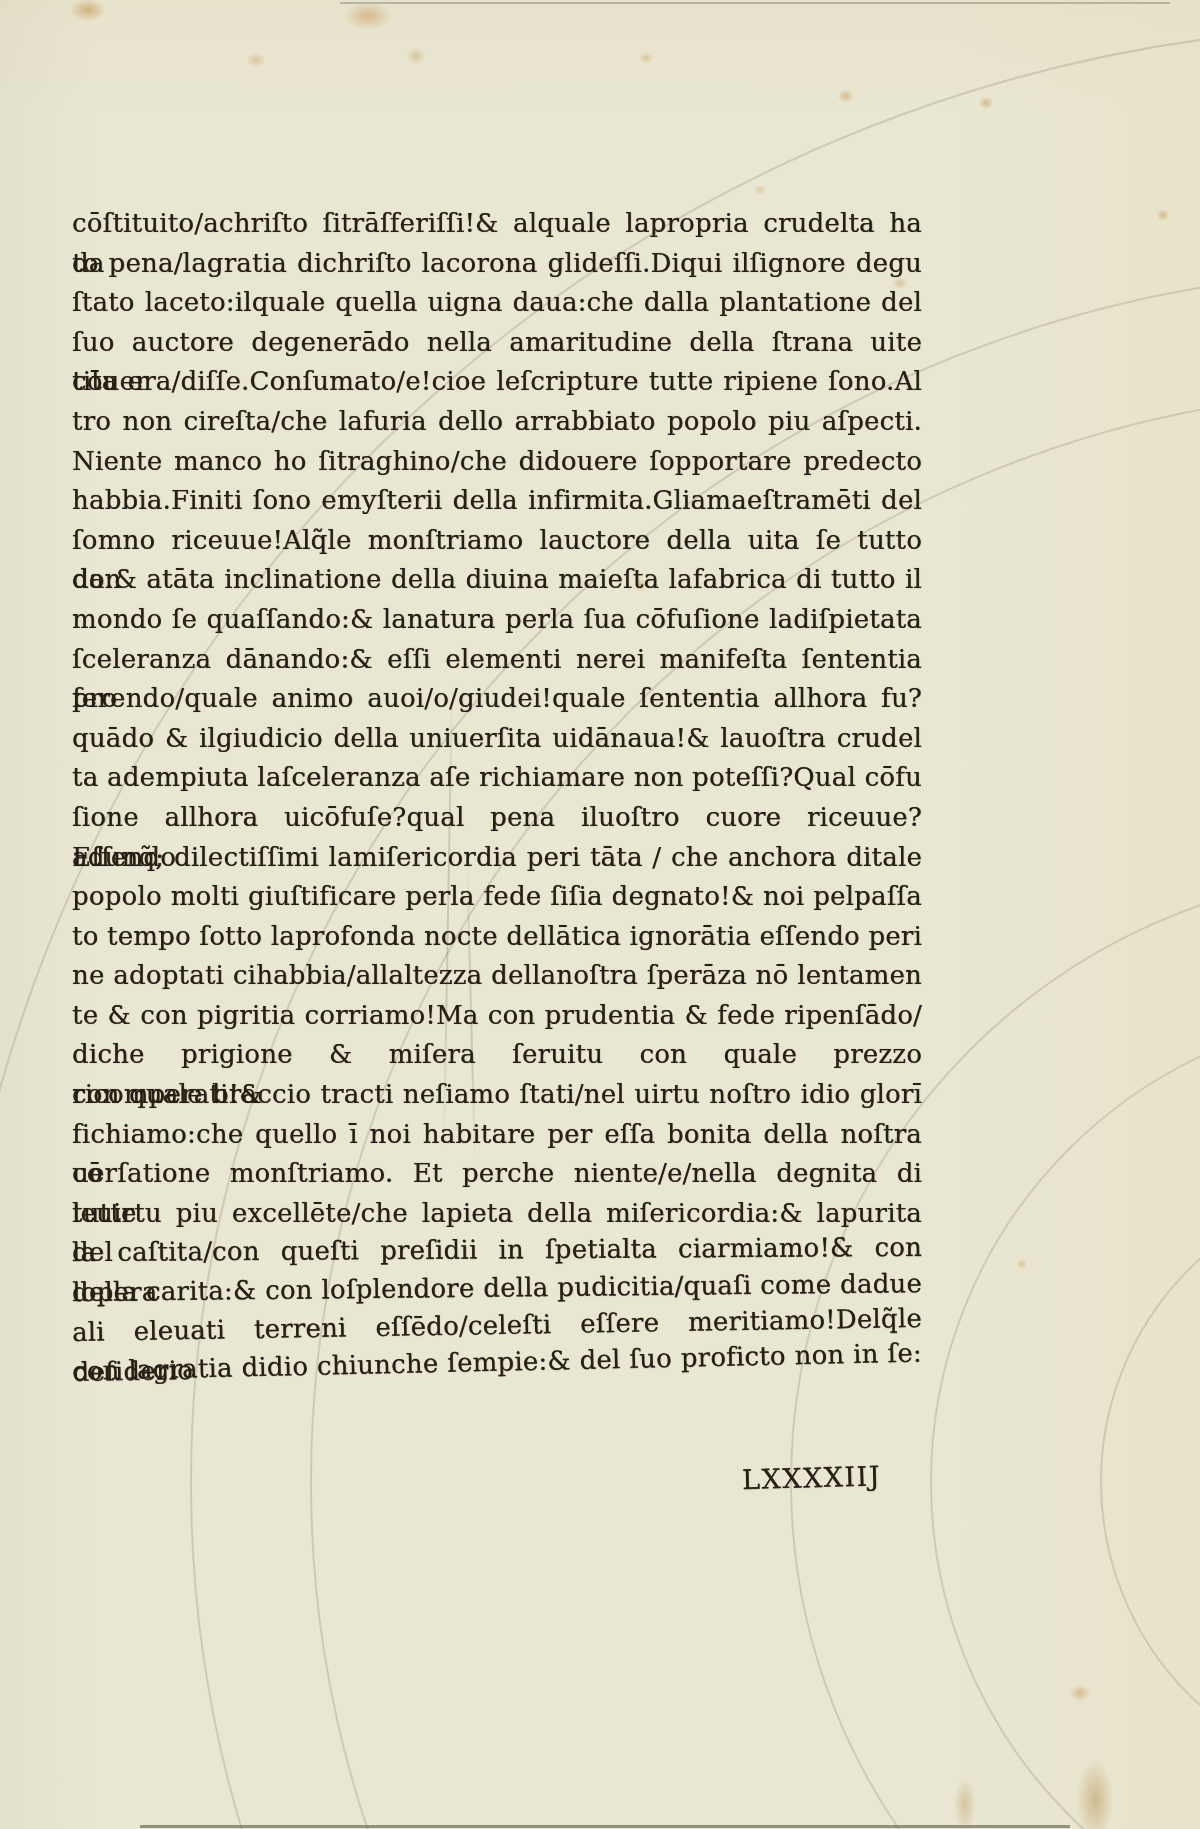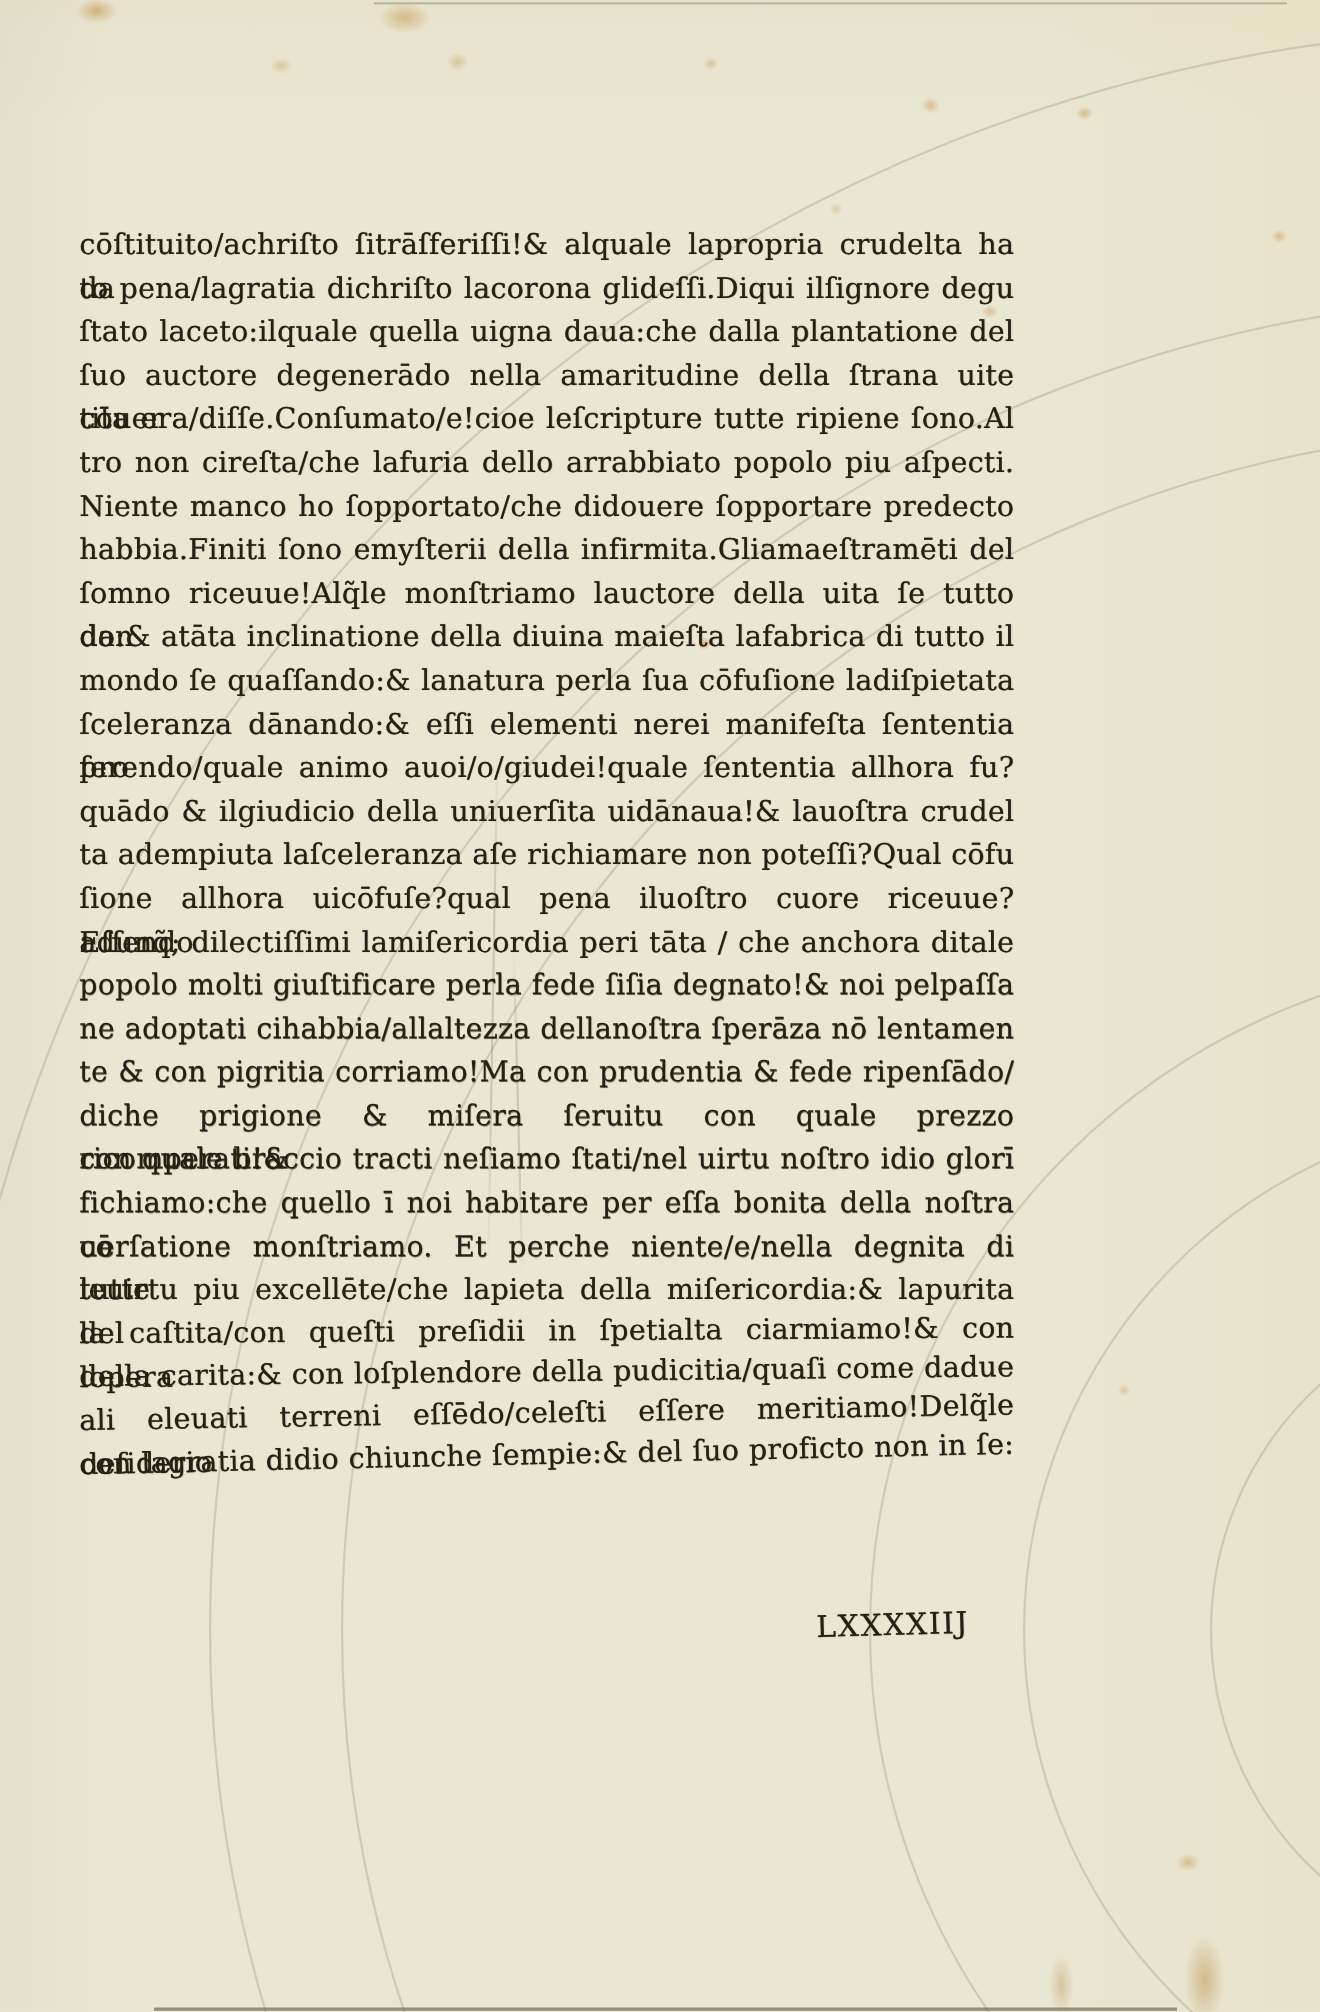--- a/index.html
+++ b/index.html
@@ -90,32 +90,33 @@
 
   <div class="foxing"></div>
 
   <div class="textblock">
     <div class="line">cōſtituito/achriſto ſitrāſferiſſi!&amp; alquale lapropria crudelta ha da</div>
     <div class="line">to pena/lagratia dichriſto lacorona glideſſi.Diqui ilſignore degu</div>
     <div class="line">ſtato laceto:ilquale quella uigna daua:che dalla plantatione del</div>
     <div class="line">ſuo auctore degenerādo nella amaritudine della ſtrana uite cōuer</div>
     <div class="line">tita era/diſſe.Conſumato/e!cioe leſcripture tutte ripiene ſono.Al</div>
     <div class="line">tro non cireſta/che lafuria dello arrabbiato popolo piu aſpecti.</div>
-    <div class="line">Niente manco ho ſopportato/che didouere ſopportare predecto</div>
+    <div class="line">Niente manco ho ſitraghino/che didouere ſopportare predecto</div>
     <div class="line">habbia.Finiti ſono emyſterii della infirmita.Gliamaeſtramēti del</div>
     <div class="line">ſomno riceuue!Alq̃le monſtriamo lauctore della uita ſe tutto dan</div>
     <div class="line">do:&amp; atāta inclinatione della diuina maieſta lafabrica di tutto il</div>
     <div class="line">mondo ſe quaſſando:&amp; lanatura perla ſua cōfuſione ladiſpietata</div>
     <div class="line">ſceleranza dānando:&amp; eſſi elementi nerei manifeſta ſententia pro</div>
     <div class="line">ferendo/quale animo auoi/o/giudei!quale ſententia allhora fu?</div>
     <div class="line">quādo &amp; ilgiudicio della uniuerſita uidānaua!&amp; lauoſtra crudel</div>
     <div class="line">ta adempiuta laſceleranza aſe richiamare non poteſſi?Qual cōfu</div>
     <div class="line">ſione allhora uicōfuſe?qual pena iluoſtro cuore riceuue?Eſſendo</div>
     <div class="line">adunq̃; dilectiſſimi lamiſericordia peri tāta / che anchora ditale</div>
     <div class="line">popolo molti giuſtificare perla fede ſiſia degnato!&amp; noi pelpaſſa</div>
+    <div class="line">to tempo ſotto laprofonda nocte dellātica ignorātia eſſendo peri</div>
     <div class="line">ne adoptati cihabbia/allaltezza dellanoſtra ſperāza nō lentamen</div>
     <div class="line">te &amp; con pigritia corriamo!Ma con prudentia &amp; fede ripenſādo/</div>
     <div class="line">diche prigione &amp; miſera ſeruitu con quale prezzo ricomperati!&amp;</div>
     <div class="line">con quale braccio tracti neſiamo ſtati/nel uirtu noſtro idio glorī</div>
     <div class="line">fichiamo:che quello ī noi habitare per eſſa bonita della noſtra cō</div>
     <div class="line">uerſatione monſtriamo. Et perche niente/e/nella degnita di tutte</div>
     <div class="line">leuirtu piu excellēte/che lapieta della miſericordia:&amp; lapurita del</div>
     <div class="line t1">la caſtita/con queſti preſidii in ſpetialta ciarmiamo!&amp; con lopera</div>
     <div class="line t2">della carita:&amp; con loſplendore della pudicitia/quaſi come dadue</div>
     <div class="line t3">ali eleuati terreni eſſēdo/celeſti eſſere meritiamo!Delq̃le deſiderio</div>

